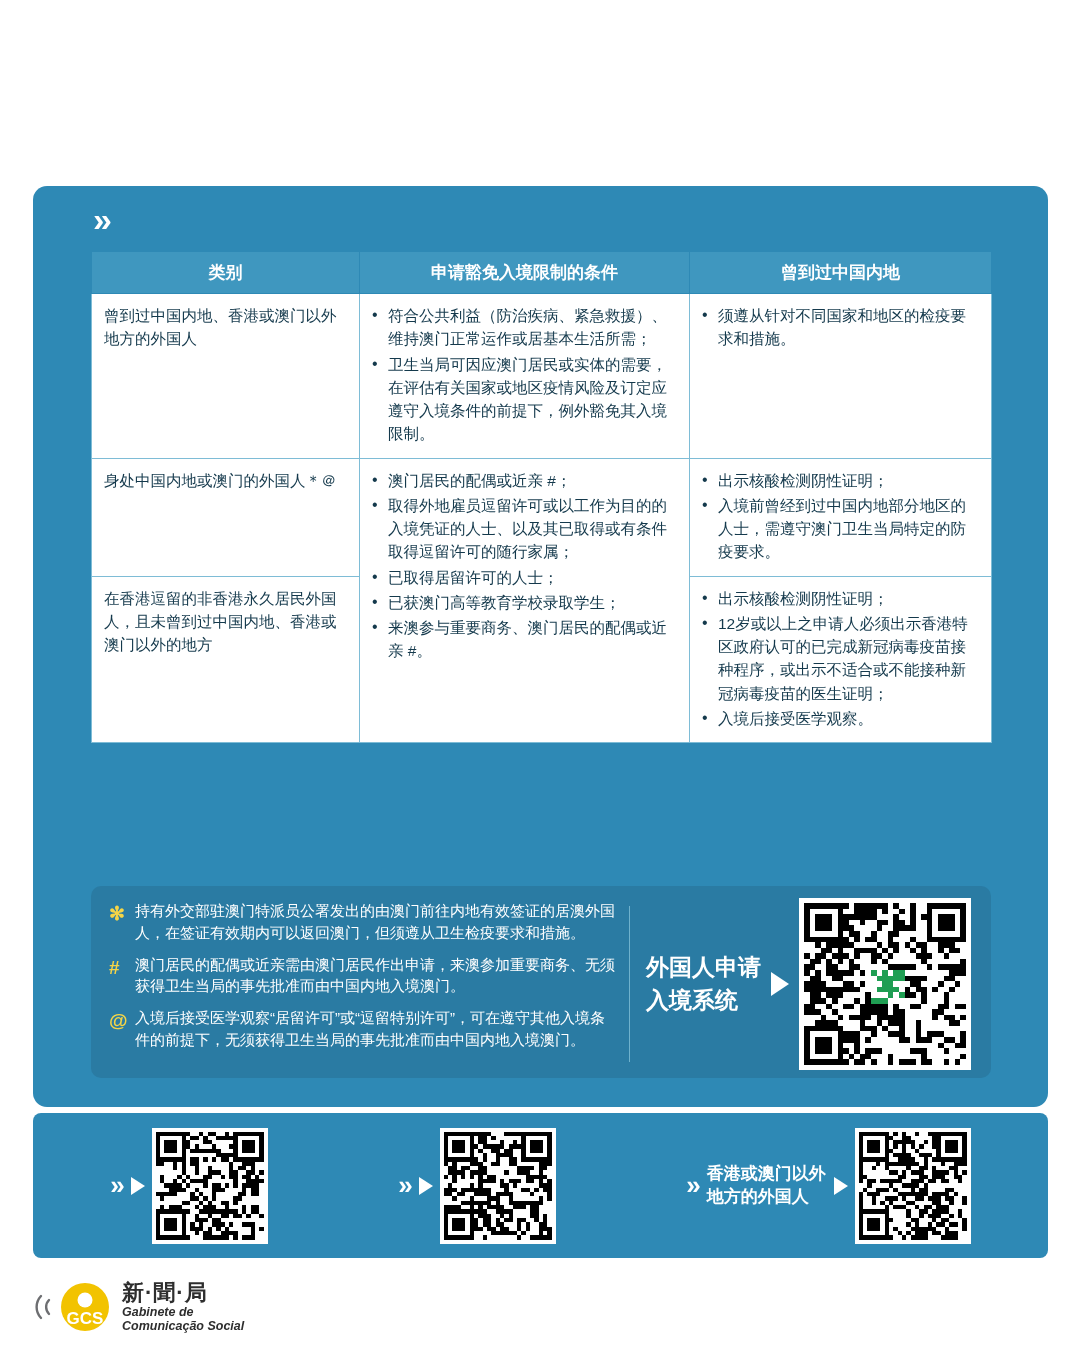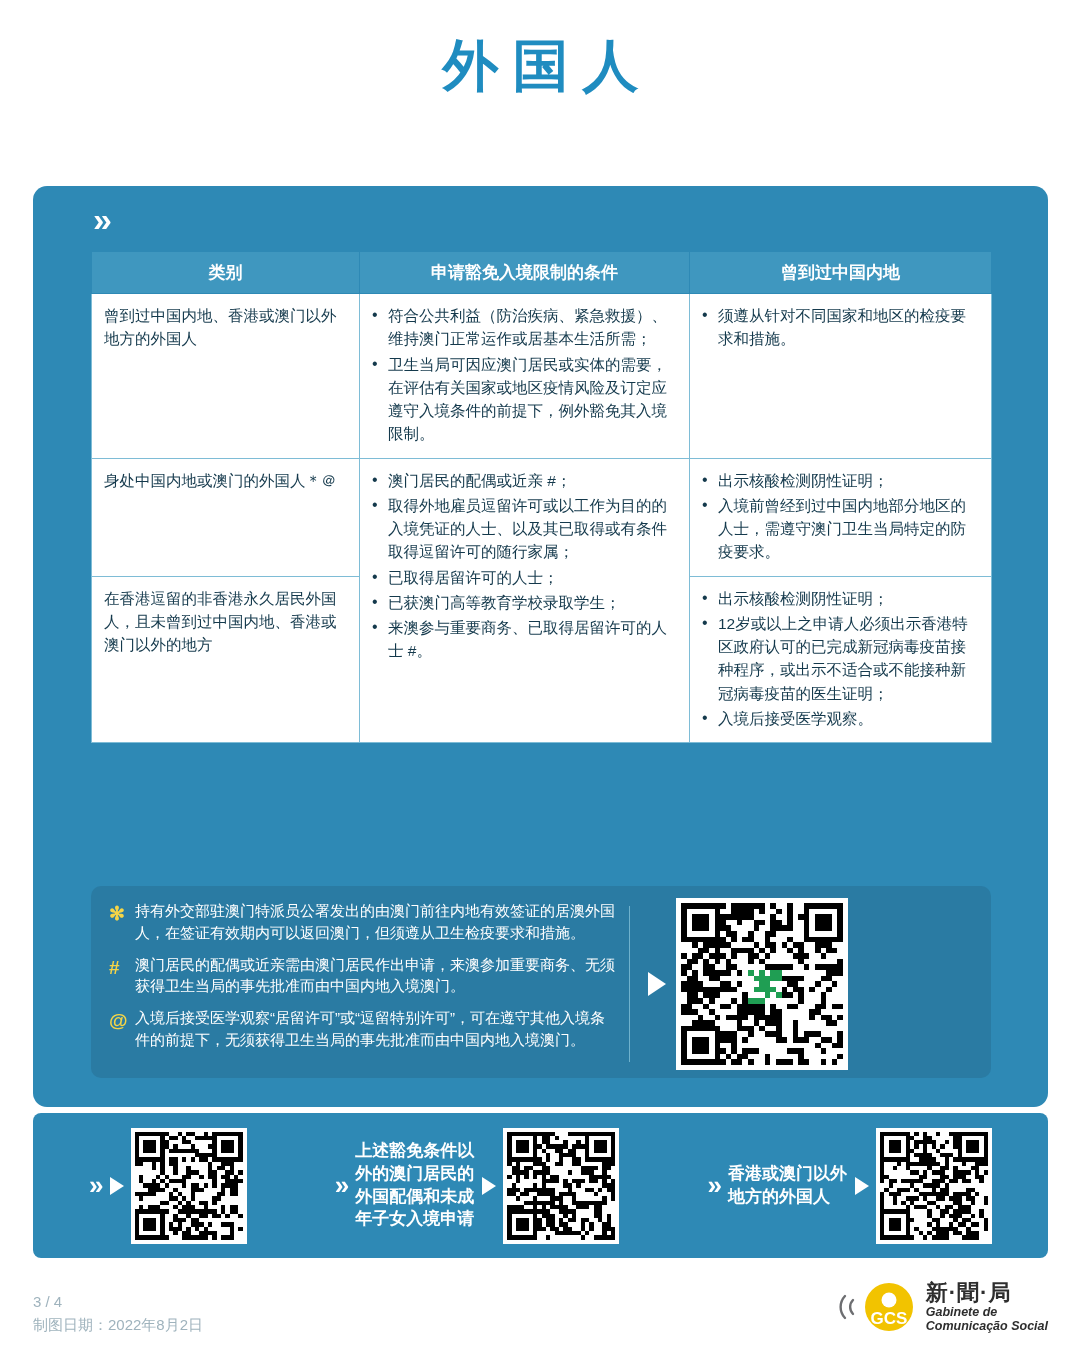--- a/index.html
+++ b/index.html
@@ -139,21 +139,20 @@
   
   .qrgrid { display:grid; width:100%; height:100%; }
   .qrgrid i { display:block; }
 </style>
 </head>
 <body>
 
 <div class="page">
 
   <div class="title-block">
-    <div class="title-sub">外国人</div>
   </div>
 
   <div class="card">
 
     <div class="section-head">
       <span class="chev-white">»</span>
     </div>
 
     <table class="tbl">
       <thead>
@@ -181,21 +180,21 @@
         </tr>
 
         <tr>
           <td class="c1">身处中国内地或澳门的外国人＊＠</td>
           <td class="c2" rowspan="2">
             <ul class="bul">
               <li>澳门居民的配偶或近亲 #；</li>
               <li>取得外地雇员逗留许可或以工作为目的的入境凭证的人士、以及其已取得或有条件取得逗留许可的随行家属；</li>
               <li>已取得居留许可的人士；</li>
               <li>已获澳门高等教育学校录取学生；</li>
-              <li>来澳参与重要商务、已取得居留许可的人士 #。</li>
+              <li>来澳参与重要商务、澳门居民的配偶或近亲 #。</li>
             </ul>
           </td>
           <td class="c3">
             <ul class="bul">
               <li>出示核酸检测阴性证明；</li>
               <li>入境前曾经到过中国内地部分地区的人士，需遵守澳门卫生当局特定的防疫要求。</li>
             </ul>
           </td>
         </tr>
 
@@ -222,20 +221,24 @@
           <div class="note-sym">#</div>
           <div class="note-txt">澳门居民的配偶或近亲需由澳门居民作出申请，来澳参加重要商务、无须获得卫生当局的事先批准而由中国内地入境澳门。</div>
         </div>
         <div class="note-row">
           <div class="note-sym">@</div>
           <div class="note-txt">入境后接受医学观察“居留许可”或“逗留特别许可”，可在遵守其他入境条件的前提下，无须获得卫生当局的事先批准而由中国内地入境澳门。</div>
         </div>
       </div>
       <div class="notes-sep"></div>
       <div class="notes-right">
+        <div class="qr-label">
+          <div>外国人申请</div>
+          <div>入境系统</div>
+        </div>
         <div class="tri-white"></div>
         <div class="qr-big">
           <div class="qrgrid" id="qr-main-grid" style="grid-template-columns: repeat(29, 1fr); grid-template-rows: repeat(29, 1fr);">
               <i style="background: rgb(0, 0, 0);"></i>
               <i style="background: rgb(0, 0, 0);"></i>
               <i style="background: rgb(0, 0, 0);"></i>
               <i style="background: rgb(0, 0, 0);"></i>
               <i style="background: rgb(0, 0, 0);"></i>
               <i style="background: rgb(0, 0, 0);"></i>
               <i style="background: rgb(0, 0, 0);"></i>
@@ -1708,21 +1711,20 @@
             <i style="background: rgb(0, 0, 0);"></i>
             <i style="background: rgb(0, 0, 0);"></i>
             <i style="background: rgb(0, 0, 0);"></i>
             <i style="background: rgb(255, 255, 255);"></i>
             <i style="background: rgb(255, 255, 255);"></i>
           </span>
         </span>
     </div>
     <div class="strip-item">
       <span class="chev-small">»</span>
-      <span class="strip-label">上述豁免条件以外的澳门居民的外国配偶和未成年子女入境申请</span>
       <span class="tri-white-sm"></span>
       <span class="qr-sm">
           <span class="qrgrid" id="qr-s2" style="grid-template-columns: repeat(25, 1fr); grid-template-rows: repeat(25, 1fr);">
             <i style="background: rgb(0, 0, 0);"></i>
             <i style="background: rgb(0, 0, 0);"></i>
             <i style="background: rgb(0, 0, 0);"></i>
             <i style="background: rgb(0, 0, 0);"></i>
             <i style="background: rgb(0, 0, 0);"></i>
             <i style="background: rgb(0, 0, 0);"></i>
             <i style="background: rgb(0, 0, 0);"></i>
@@ -2977,24 +2979,20 @@
             <i style="background: rgb(0, 0, 0);"></i>
             <i style="background: rgb(0, 0, 0);"></i>
             <i style="background: rgb(255, 255, 255);"></i>
             <i style="background: rgb(255, 255, 255);"></i>
           </span>
         </span>
     </div>
   </div>
 
   <div class="footer">
-    <div class="foot-left">
-      <div>3 / 4</div>
-      <div>制图日期：2022年8月2日</div>
-    </div>
     <div class="foot-logo">
       <div class="logo-mark">
         <svg width="82" height="58" viewBox="0 0 82 58">
           <g fill="none" stroke="#6d6e71" stroke-width="2.4" stroke-linecap="round">
             <path d="M8 18 A16 16 0 0 0 8 40"></path>
             <path d="M16 22 A10 10 0 0 0 16 36"></path>
           </g>
           <circle cx="52" cy="29" r="24" fill="#f2c300"></circle>
           <circle cx="52" cy="22" r="7.5" fill="#ffffff"></circle>
           <text x="52" y="46" font-family="Liberation Sans, sans-serif" font-size="17" font-weight="bold" fill="#ffffff" text-anchor="middle">GCS</text>

